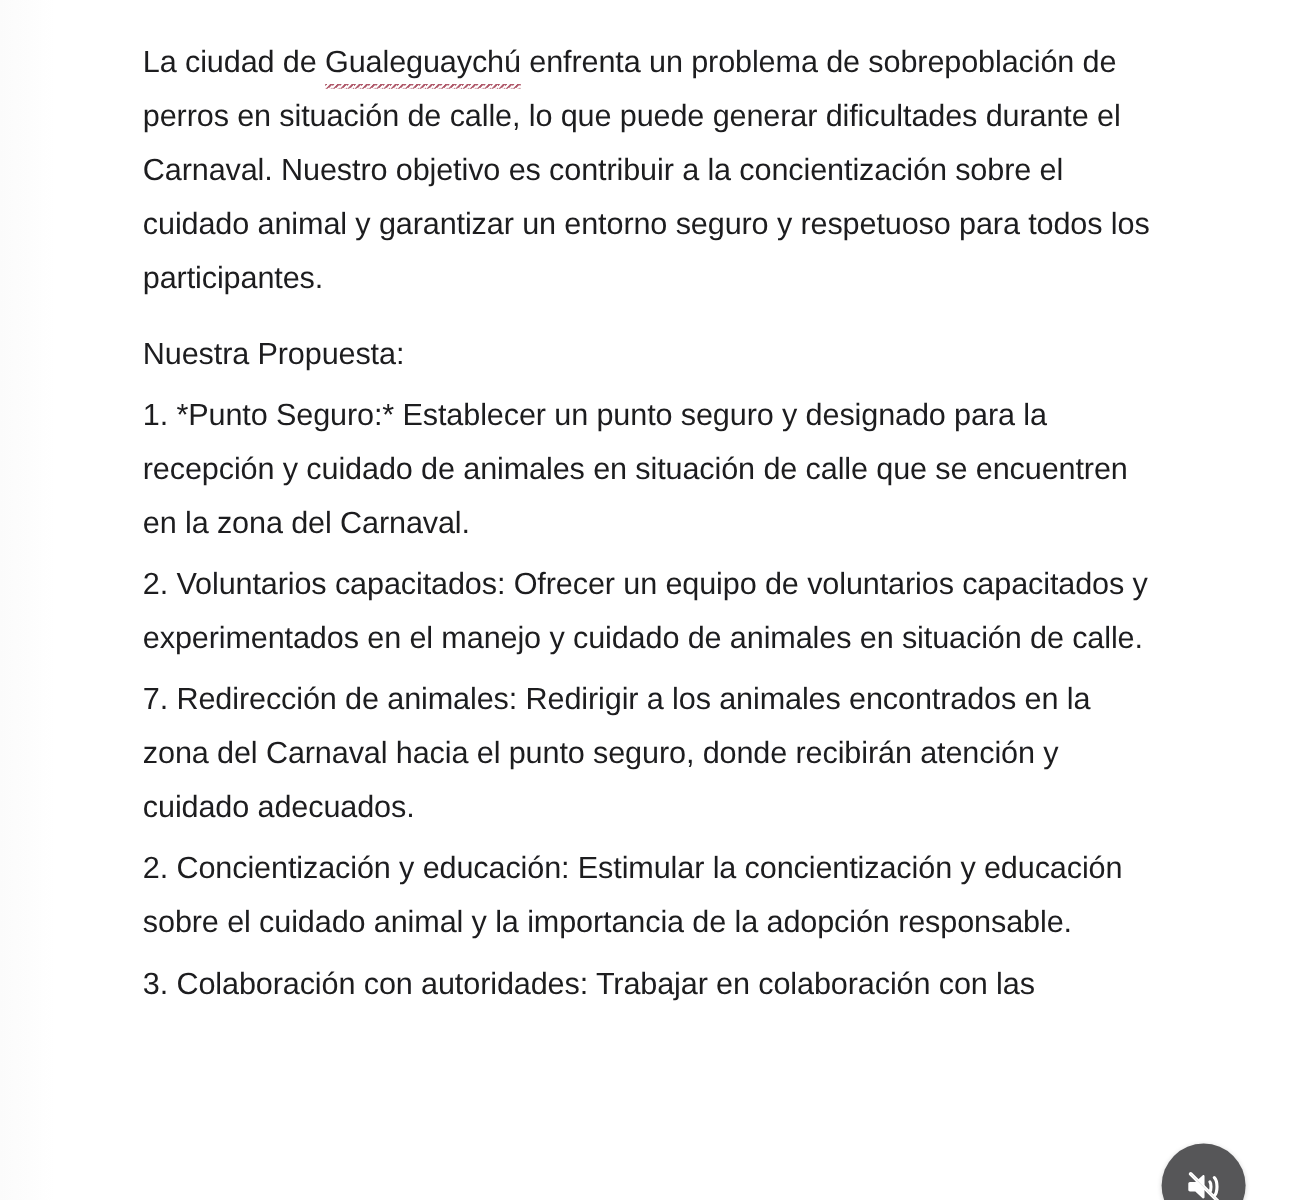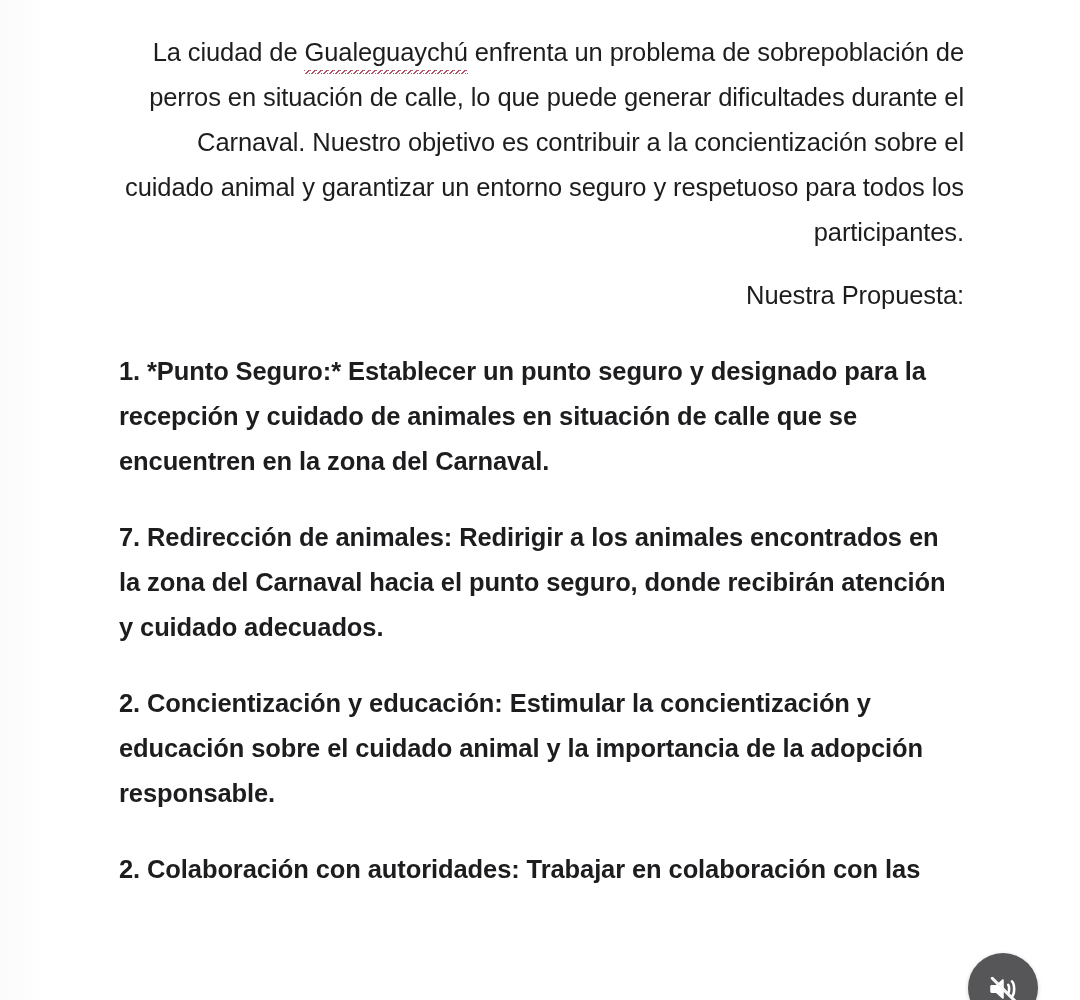--- a/index.html
+++ b/index.html
@@ -50,25 +50,25 @@
     line-height: 45px;
     letter-spacing: -0.1px;
     margin: 0;
     padding: 0;
     font-weight: 400;
     text-rendering: optimizeLegibility;
     -webkit-font-smoothing: antialiased;
   }
 
   
-  #para-intro { margin-top: 30px; text-align: right; }
+  #para-intro { margin-top: 30px; }
 
   
-  #para-proposal-heading { margin-top: 18px; text-align: right; }
-  .list-item { margin-top: 31px; font-weight: bold; }
+  #para-proposal-heading { margin-top: 18px; }
+  .list-item { margin-top: 6px; }
 
   
   .misspelled {
     position: relative;
     display: inline-block;
     text-decoration: none;
   }
   .misspelled::after {
     content: "";
     position: absolute;
@@ -120,26 +120,27 @@
 
 <div id="document-scroll">
   <article id="document-body">
 
     <p class="para" id="para-intro"><span>La ciudad de </span><span class="misspelled">Gualeguaychú</span><span> enfrenta un problema de sobrepoblación de perros en situación de calle, lo que puede generar dificultades durante el Carnaval. Nuestro objetivo es contribuir a la concientización sobre el cuidado animal y garantizar un entorno seguro y respetuoso para todos los participantes.</span></p>
 
     <p class="para" id="para-proposal-heading">Nuestra Propuesta:</p>
 
     <p class="para list-item">1. *Punto Seguro:* Establecer un punto seguro y designado para la recepción y cuidado de animales en situación de calle que se encuentren en la zona del Carnaval.</p>
 
+    <p class="para list-item">2. Voluntarios capacitados: Ofrecer un equipo de voluntarios capacitados y experimentados en el manejo y cuidado de animales en situación de calle.</p>
 
     <p class="para list-item">7. Redirección de animales: Redirigir a los animales encontrados en la zona del Carnaval hacia el punto seguro, donde recibirán atención y cuidado adecuados.</p>
 
     <p class="para list-item">2. Concientización y educación: Estimular la concientización y educación sobre el cuidado animal y la importancia de la adopción responsable.</p>
 
-    <p class="para list-item">2. Colaboración con autoridades: Trabajar en colaboración con las</p>
+    <p class="para list-item">3. Colaboración con autoridades: Trabajar en colaboración con las</p>
 
   </article>
 </div>
 
 <button id="mute-button">
   <span>
     <svg viewBox="0 0 24 24" aria-hidden="true">
 
       <path d="M4 9.2h3.1L11.4 5.3c0.45-0.4 1.15-0.09 1.15 0.52v12.36c0 0.61-0.7 0.92-1.15 0.52L7.1 14.8H4c-0.55 0-1-0.45-1-1V10.2c0-0.55 0.45-1 1-1z" fill="#ffffff"></path>
 

